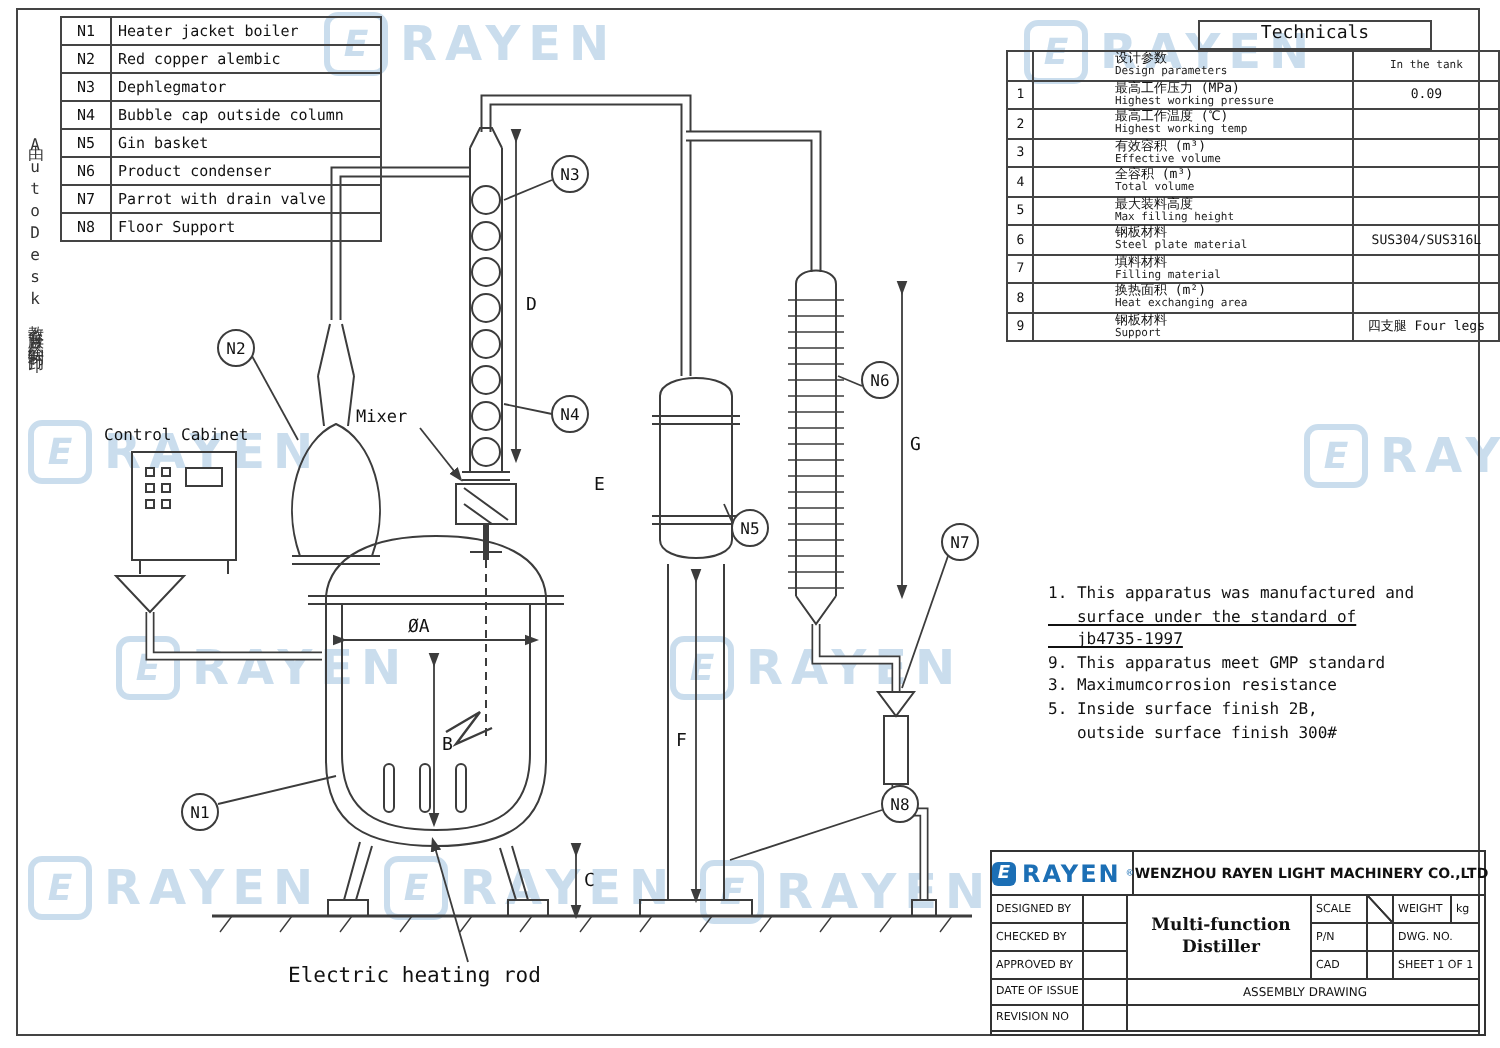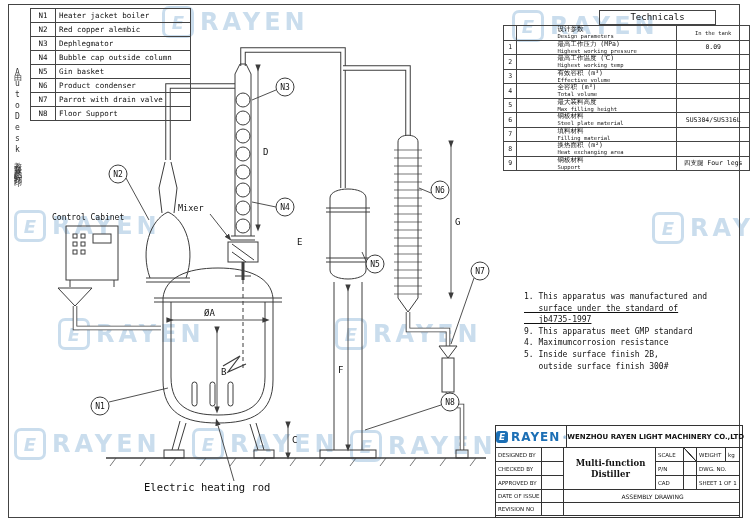--- a/index.html
+++ b/index.html
@@ -237,21 +237,21 @@
       <td class="tval">四支腿 Four legs</td>
         </tr>
   </tbody>
     </table>
 
   <div class="params">
     <div class="l">1. This apparatus was manufactured and</div>
     <div class="l ul">   surface under the standard of</div>
     <div class="l ul">   jb4735-1997</div>
     <div class="l">9. This apparatus meet GMP standard</div>
-    <div class="l">4. Maximumcorrosion resistance</div>
+    <div class="l">3. Maximumcorrosion resistance</div>
     <div class="l">5. Inside surface finish 2B,</div>
     <div class="l">   outside surface finish 300#</div>
   </div>
 
   <svg class="draw" viewBox="0 0 486 478">
     <defs>
       <marker id="ar" markerWidth="8" markerHeight="8" refX="4" refY="4" orient="auto">
         <path d="M0,1 L8,4 L0,7 Z" fill="#3c3c3c"></path>
       </marker>
     </defs>

